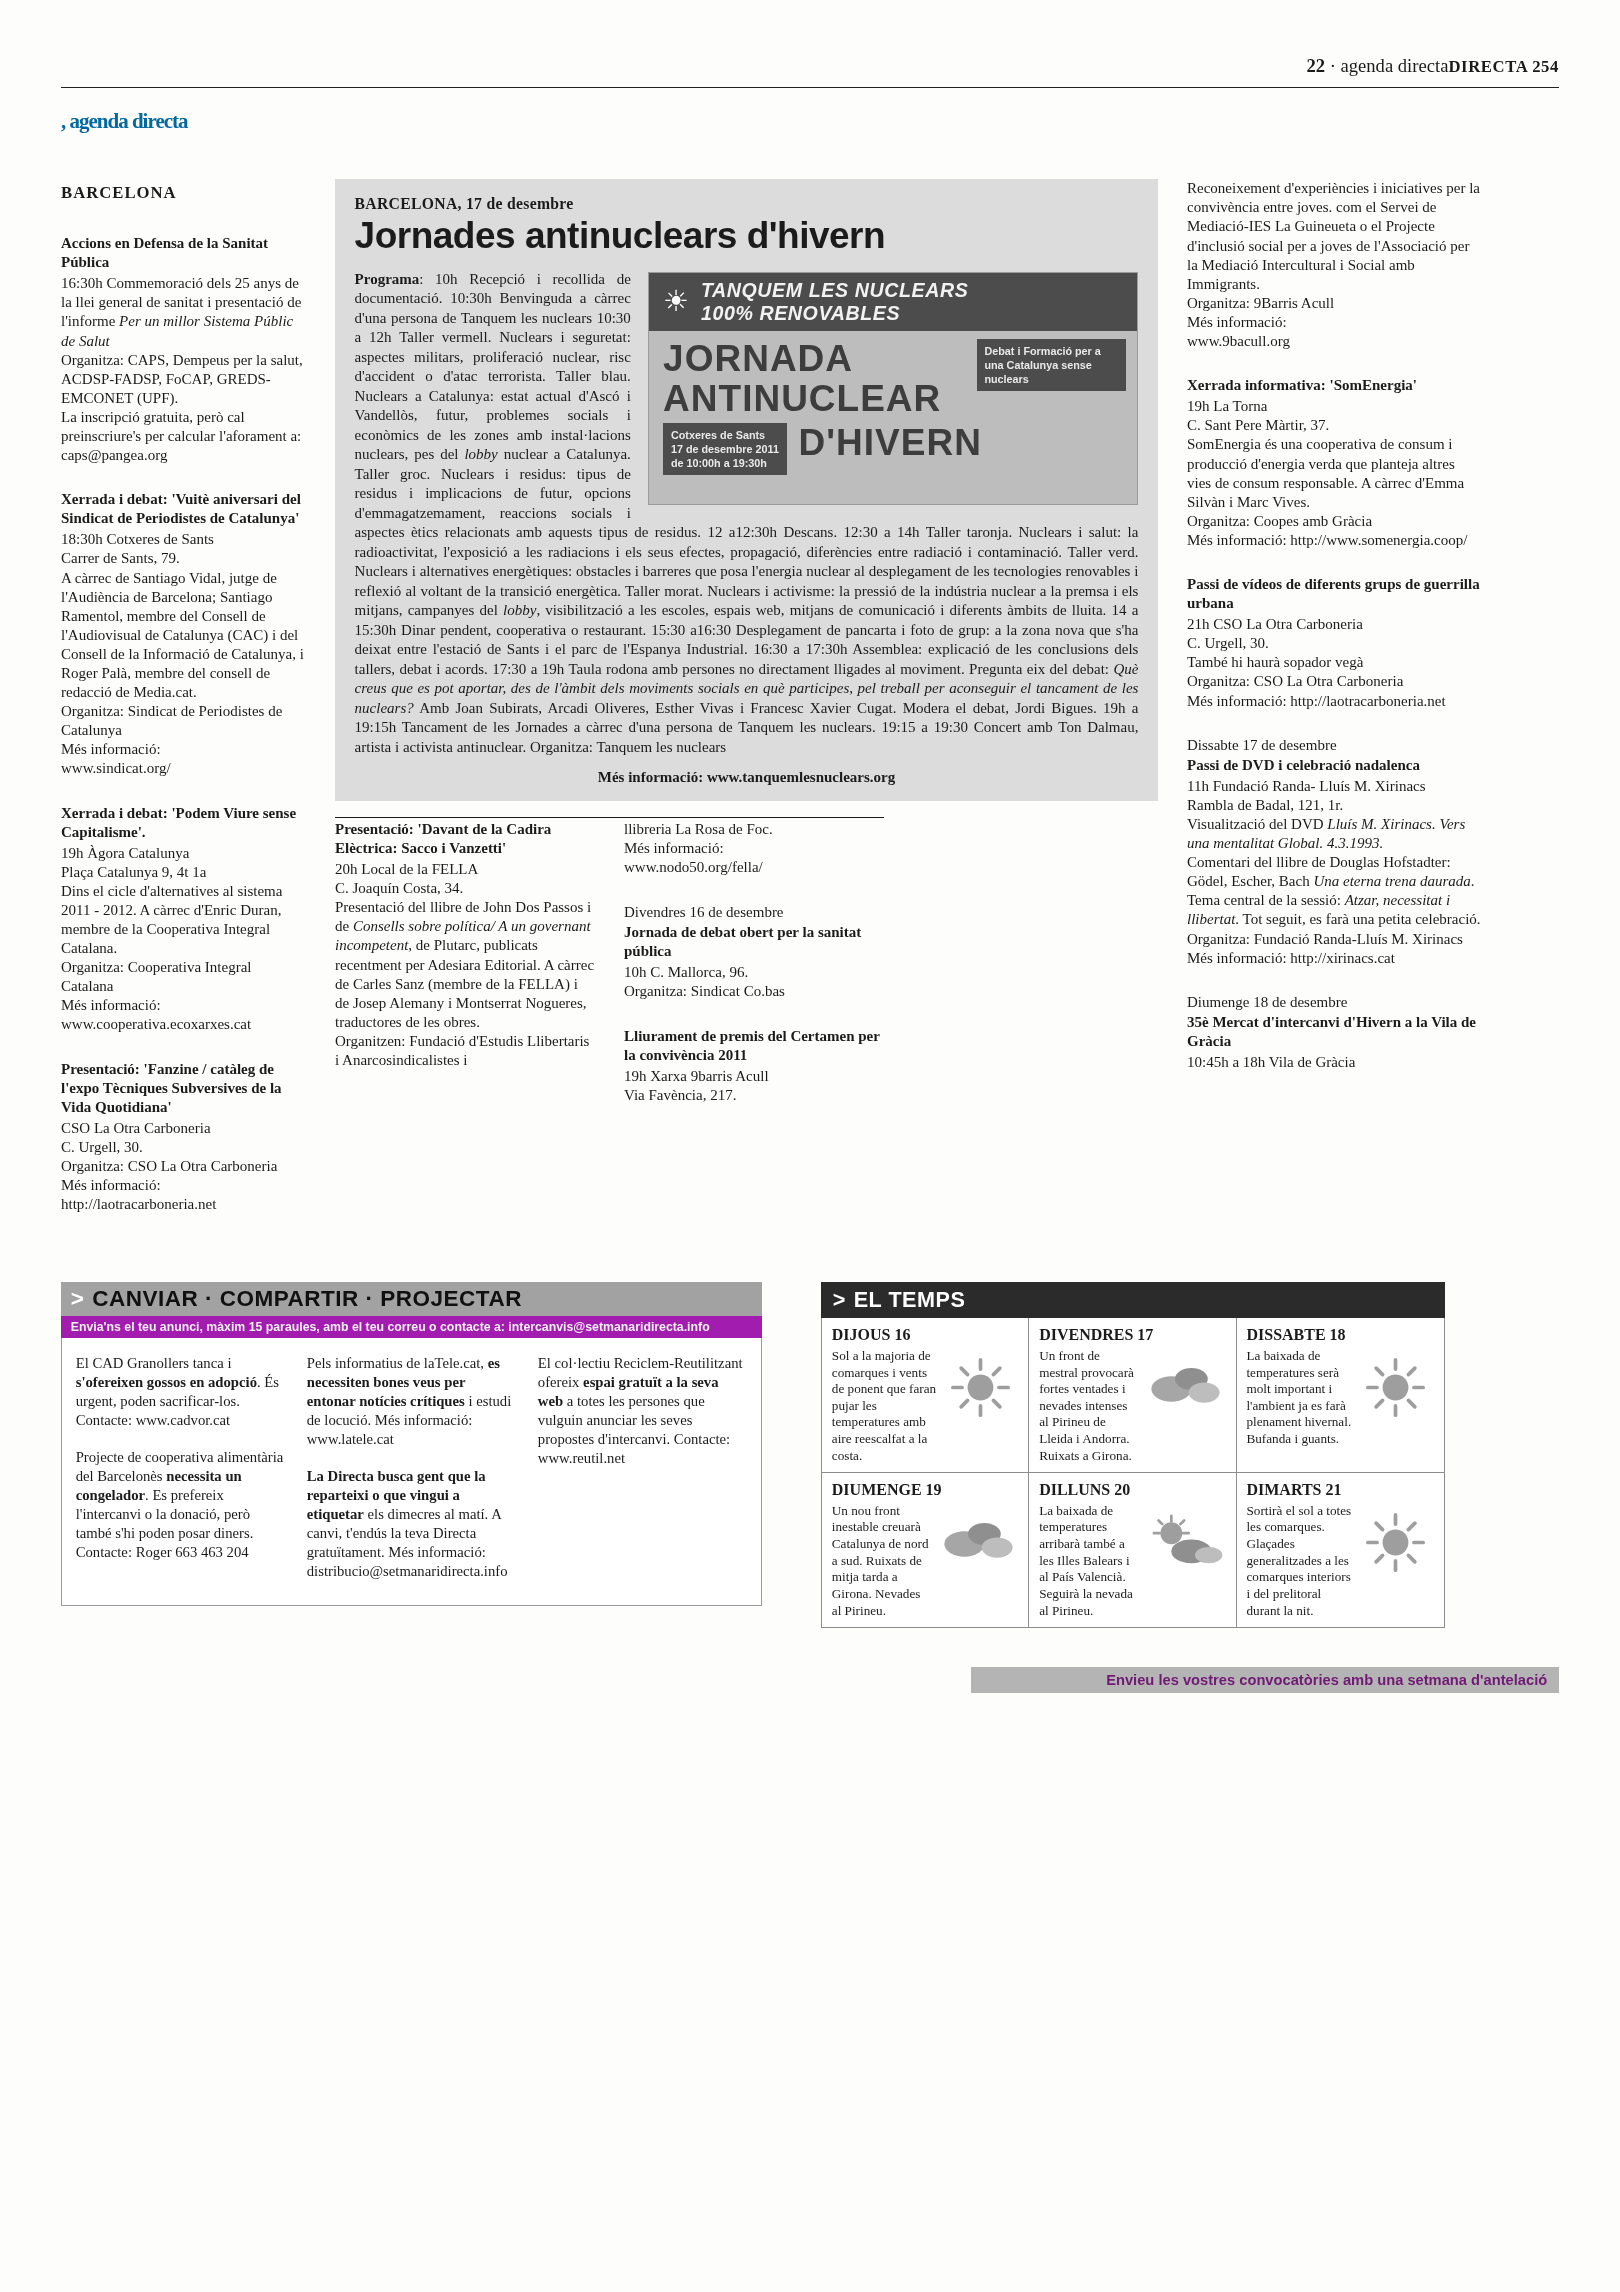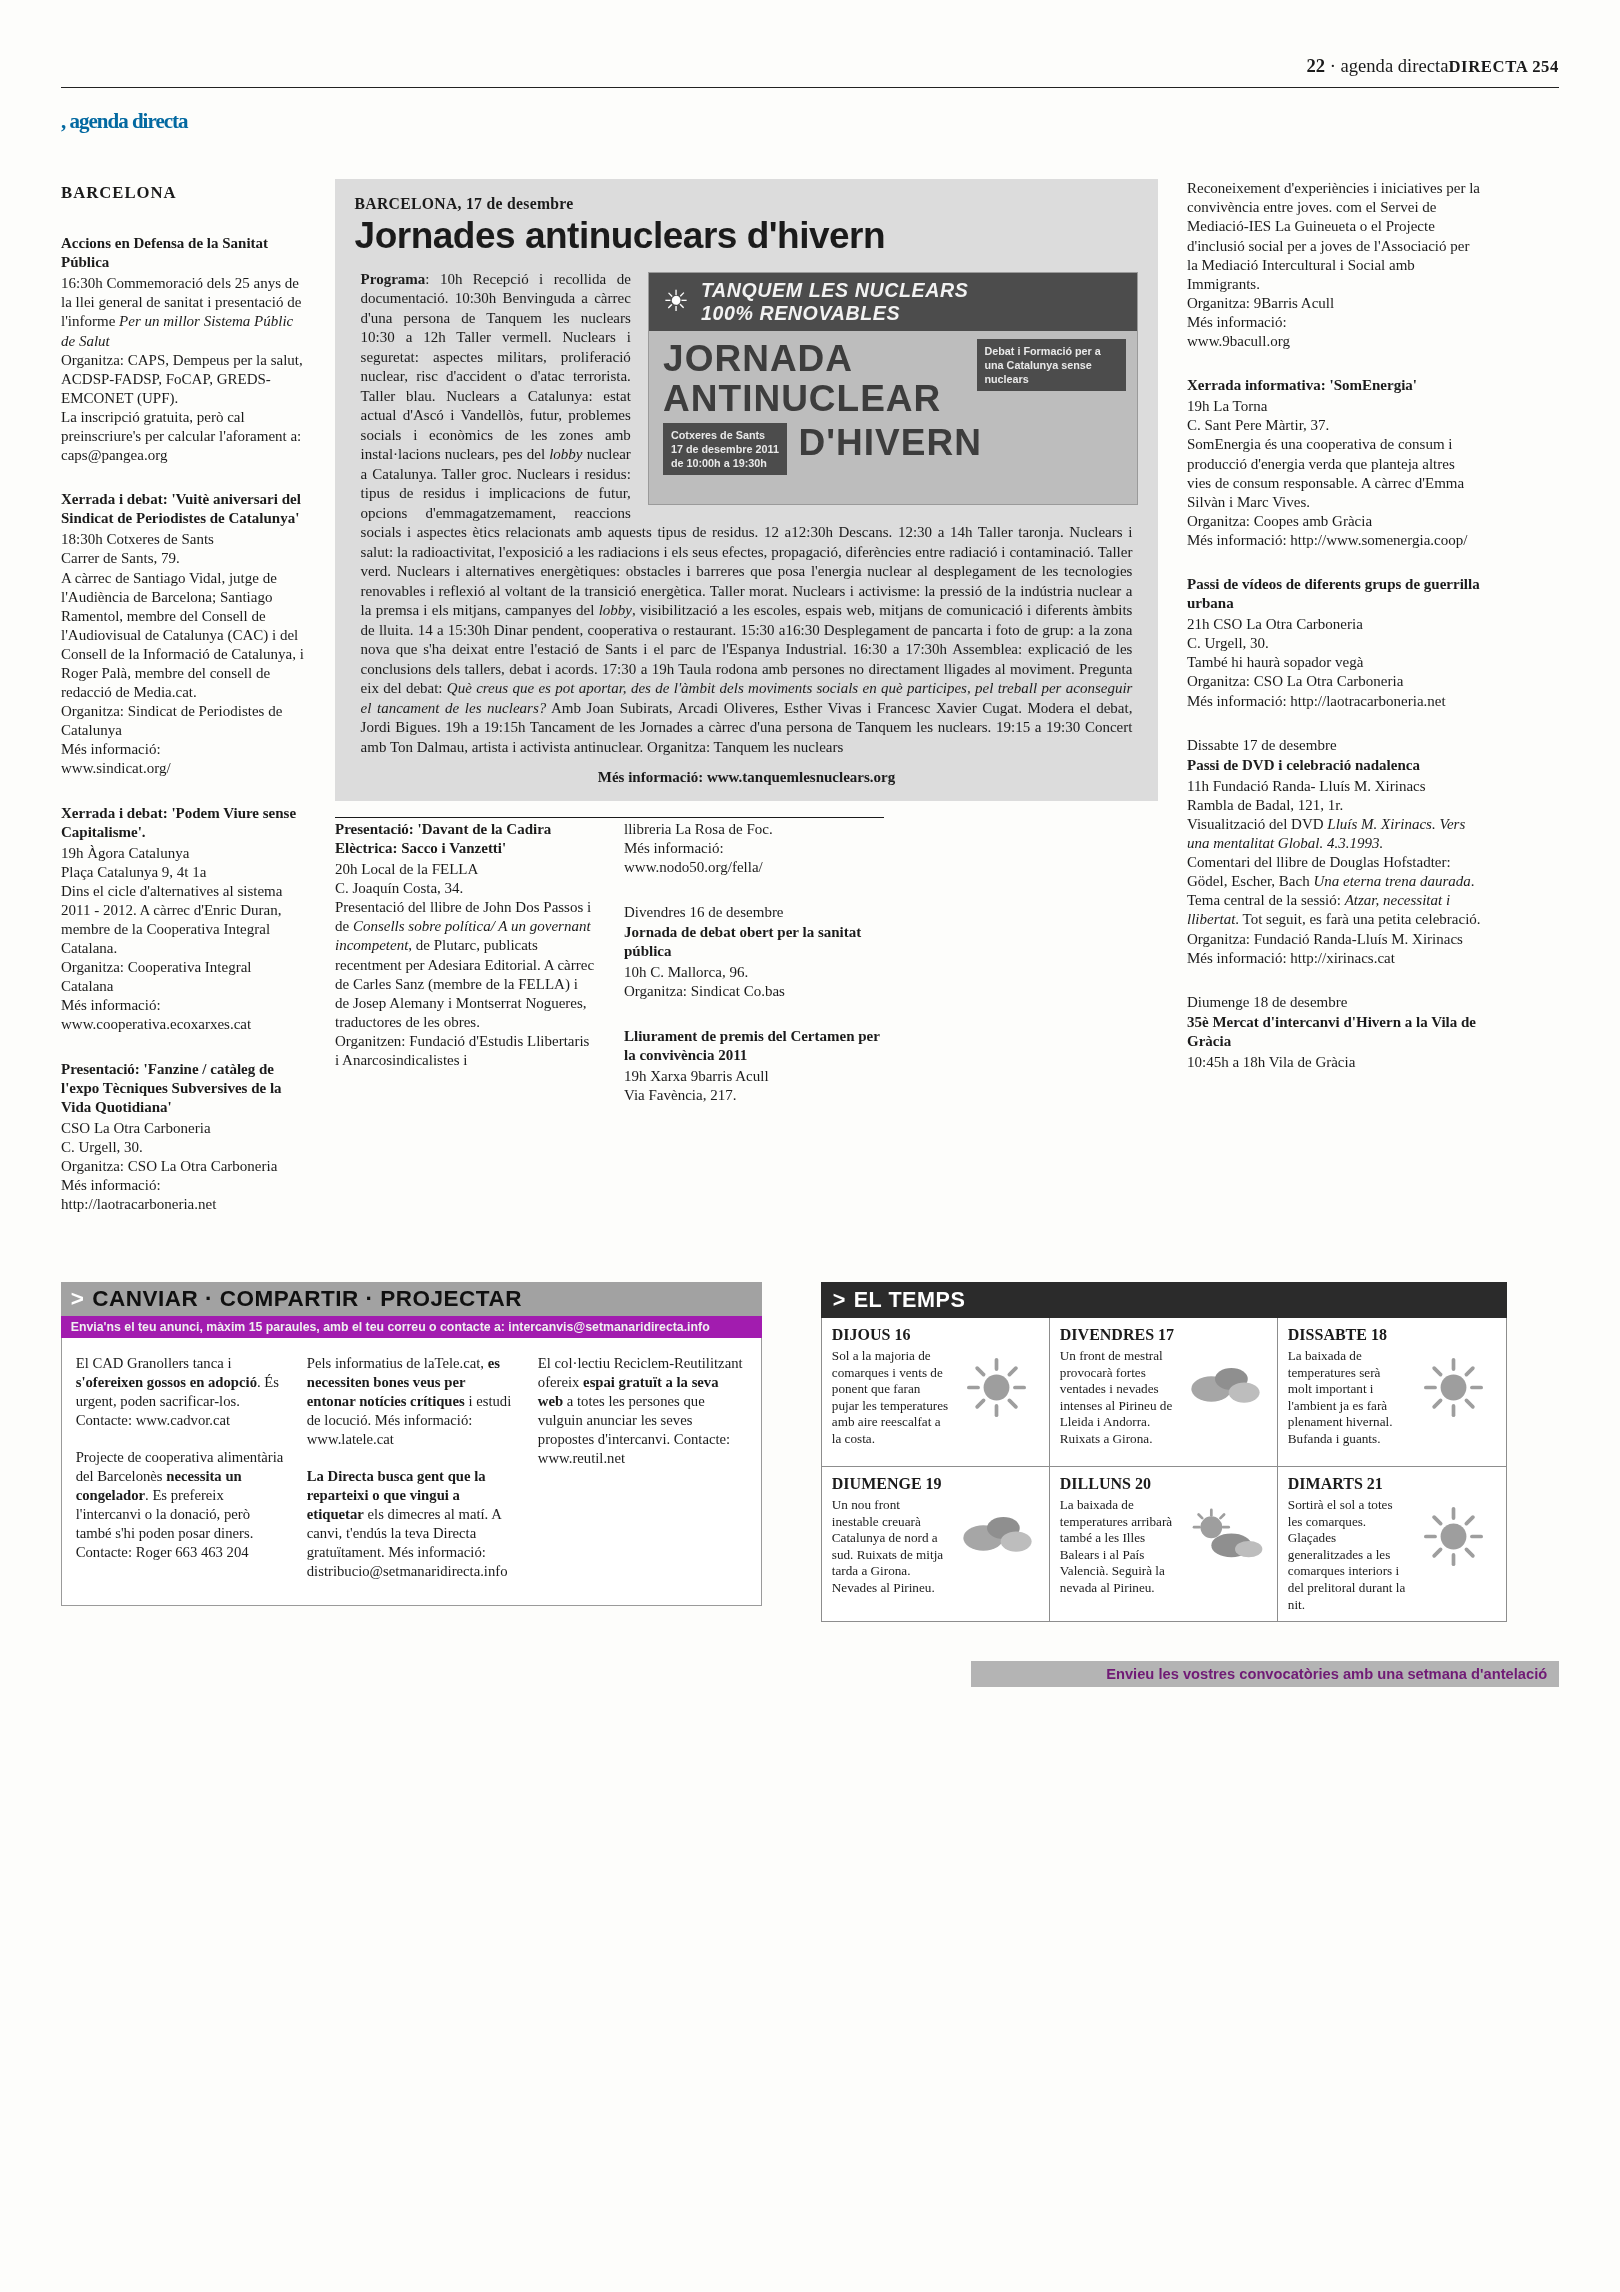--- a/index.html
+++ b/index.html
@@ -29,21 +29,21 @@
   .block .date{margin-bottom:1px}
   .block .date:empty,.block .title:empty{display:none}
   .line{}
 
   
   .feature-box{background:#dcdcdc;padding:15.7px 19.6px 15.7px}
   .kicker{font-weight:bold;font-size:15.7px;letter-spacing:0.3px}
   .feature-title{font-family:"Liberation Sans",sans-serif;font-weight:bold;
     font-size:37px;letter-spacing:-0.5px;margin:3.9px 0 13.7px;line-height:1.05}
   .feature-body{font-size:15px;line-height:1.3}
-  .program{margin:6px;text-align:justify}
+  .program{margin:0;text-align:justify}
   .more-info{clear:both;text-align:center;font-weight:bold;font-size:15px;margin-top:11.8px}
 
   
   .poster{float:right;width:490px;height:233px;margin:2px 0 11.8px 17.6px;
     background:#bdbdbd;border:1px solid #9a9a9a;display:flex;flex-direction:column;
     font-family:"Liberation Sans",sans-serif}
   .poster-banner{background:#4c4c4c;color:#f2f2f2;padding:6.9px 13.7px;display:flex;gap:11.8px;align-items:center}
   .sun-glyph{font-size:29px;line-height:1;color:#fff}
   .poster-banner-text{font-weight:bold;font-style:italic;font-size:19.6px;line-height:1.15;letter-spacing:0.6px}
   .poster-main{flex:1;position:relative;padding:7.8px 13.7px 7.8px;color:#3d3d3d}
@@ -65,21 +65,21 @@
   .cl-header{background:#a2a2a2;color:#101010;font-family:"Liberation Sans",sans-serif;
     font-weight:bold;font-size:22.5px;padding:3.9px 9.8px;letter-spacing:0.5px}
   .cl-header .arrow,.w-header .arrow{color:#fff;margin-right:7.8px}
   .cl-subheader{background:#a21caf;color:#f0f0f0;font-family:"Liberation Sans",sans-serif;
     font-weight:bold;font-size:12.3px;padding:3.9px 9.8px}
   .cl-body{border:1px solid #9a9a9a;border-top:none;background:#fff;
     padding:15.7px 13.7px 5.9px;display:flex;gap:21.6px}
   .cl-col{flex:1;font-size:14.7px;line-height:1.3}
   .ad{margin-bottom:17.6px}
 
-  .weather{width:686px;flex:none}
+  .weather{width:624px;flex:none}
   .w-header{background:#2b2b2b;color:#fff;font-family:"Liberation Sans",sans-serif;
     font-weight:bold;font-size:21.6px;padding:4.9px 11.8px;letter-spacing:0.5px}
   .w-grid{display:grid;grid-template-columns:repeat(3,1fr);border:1px solid #8d8d8d;border-top:none;background:#fff}
   .w-cell{border-right:1px solid #8d8d8d;border-bottom:1px solid #8d8d8d;padding:7.8px 9.8px;min-height:149px}
   .w-cell:nth-of-type(3n){border-right:none}
   .w-cell:nth-of-type(n+4){border-bottom:none}
   .w-day{font-weight:bold;font-size:16px;margin-bottom:3.9px}
   .w-body{display:flex;gap:3.9px}
   .w-text{width:57%;font-size:13.2px;line-height:1.26}
   .w-icon{flex:1;display:flex;justify-content:center;align-items:flex-start;padding-top:9.8px}

